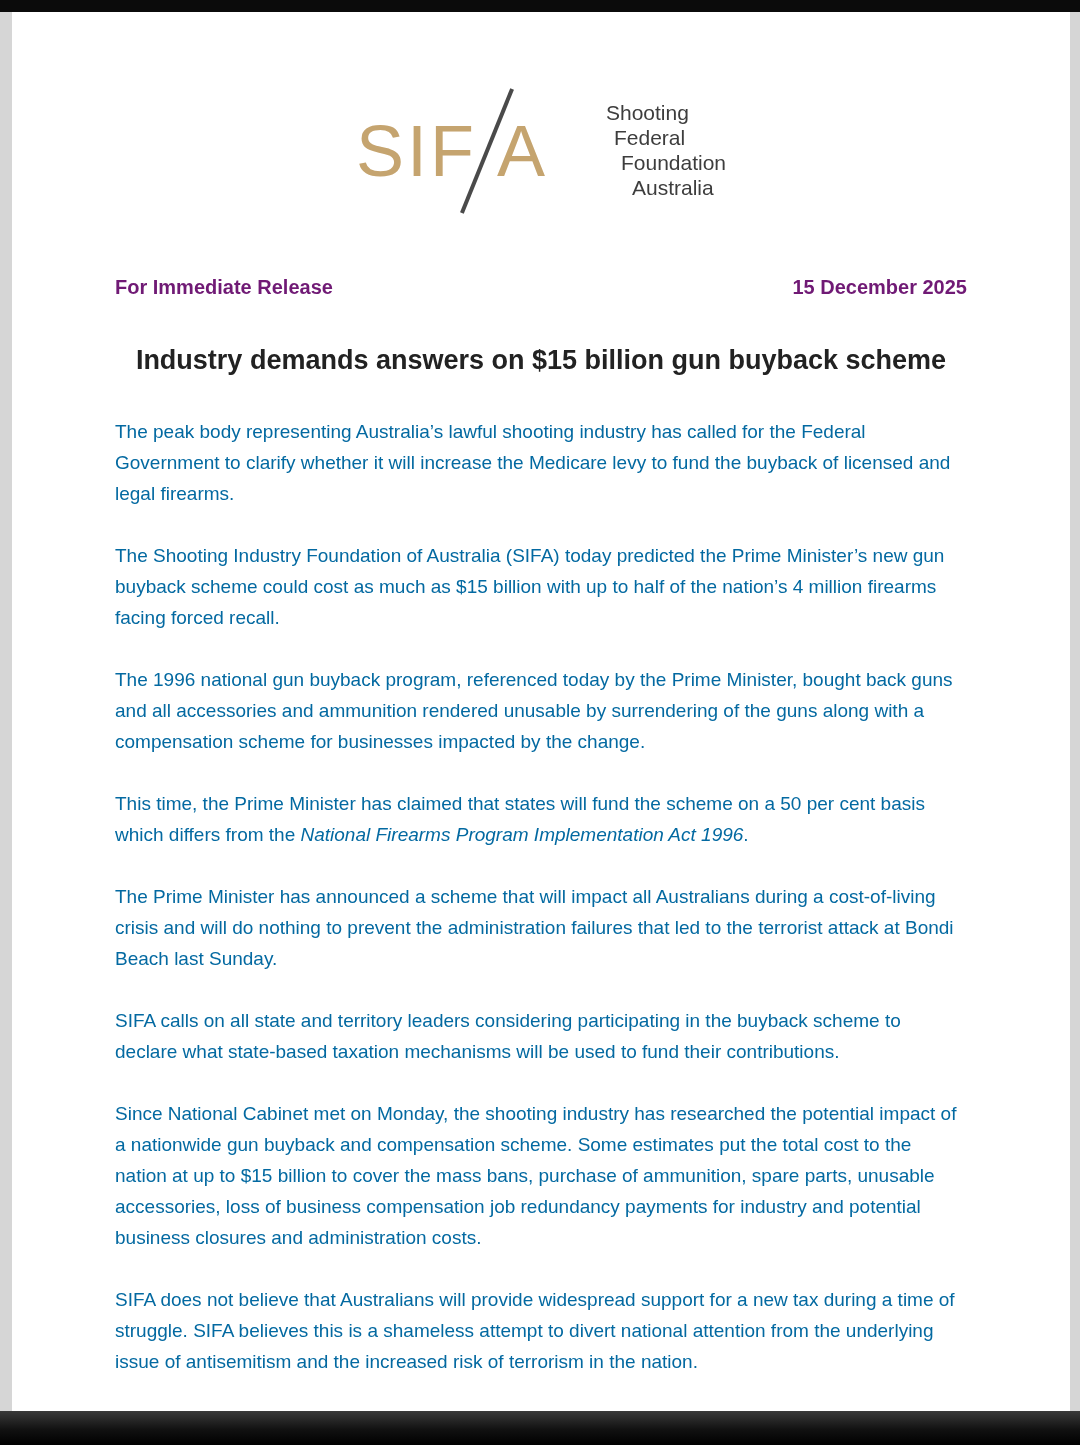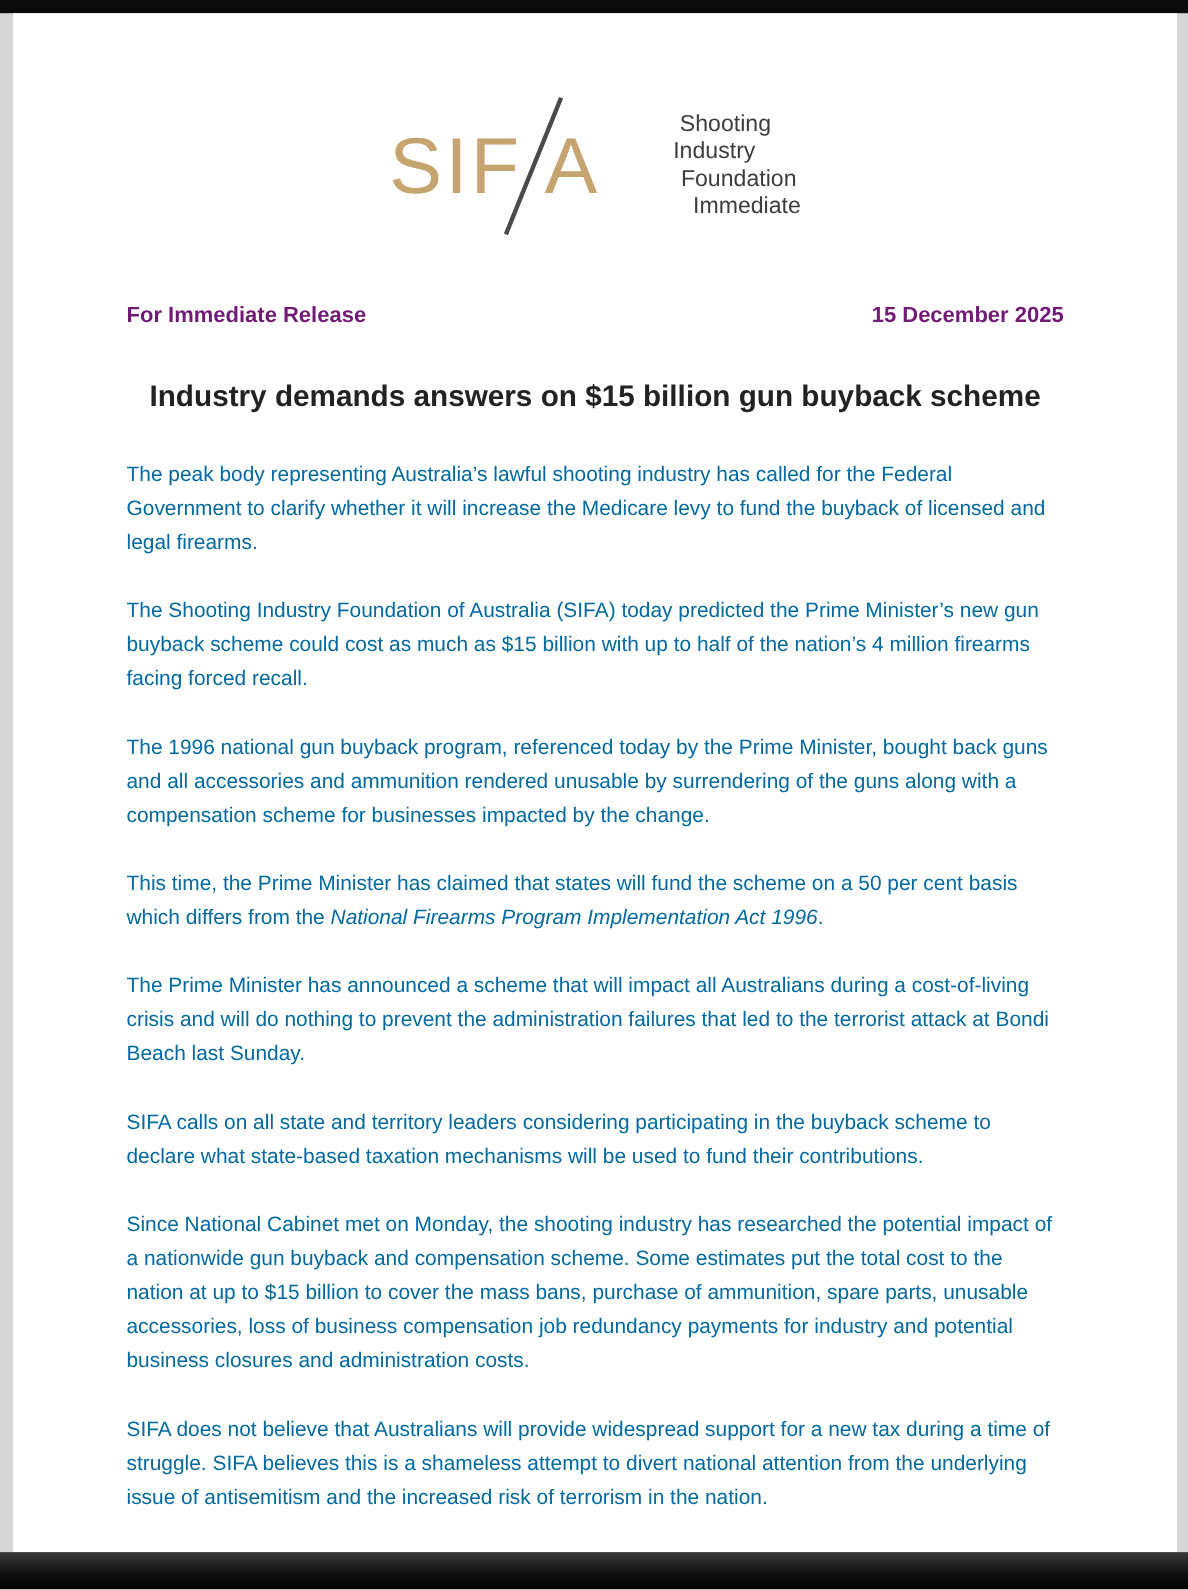--- a/index.html
+++ b/index.html
@@ -70,21 +70,21 @@
   .logo-a {
     margin-left: 6px;
   }
   .logo-tagline {
     margin-left: 14px;
     color: #3d3d3d;
     font-size: 21px;
     line-height: 1.18;
     font-weight: 500;
   }
-  .logo-tagline .t1 { margin-left: 14px; }
+  .logo-tagline .t1 { margin-left: 0px; }
   .logo-tagline .t2 { margin-left: 8px; }
   .logo-tagline .t3 { margin-left: 15px; }
   .logo-tagline .t4 { margin-left: 26px; }
 
   
   .release-row {
     margin-top: 58px;
     display: flex;
     justify-content: space-between;
     align-items: flex-start;
@@ -126,23 +126,23 @@
 
     <div class="logo-wrap">
       <div class="logo">
         <div class="logo-mark">
           <span>SIF</span>
           <span class="logo-slash"></span>
           <span class="logo-a">A</span>
         </div>
         <div class="logo-tagline">
           <div class="t1">Shooting</div>
-          <div class="t2">Industry</div>
+          <div class="t2">Federal</div>
           <div class="t3">Foundation</div>
-          <div class="t4">Immediate</div>
+          <div class="t4">Australia</div>
         </div>
       </div>
     </div>
 
     <div class="release-row">
       <span>For Immediate Release</span>
       <span>15 December 2025</span>
     </div>
 
     <h1 class="headline">Industry demands answers on $15 billion gun buyback scheme</h1>

